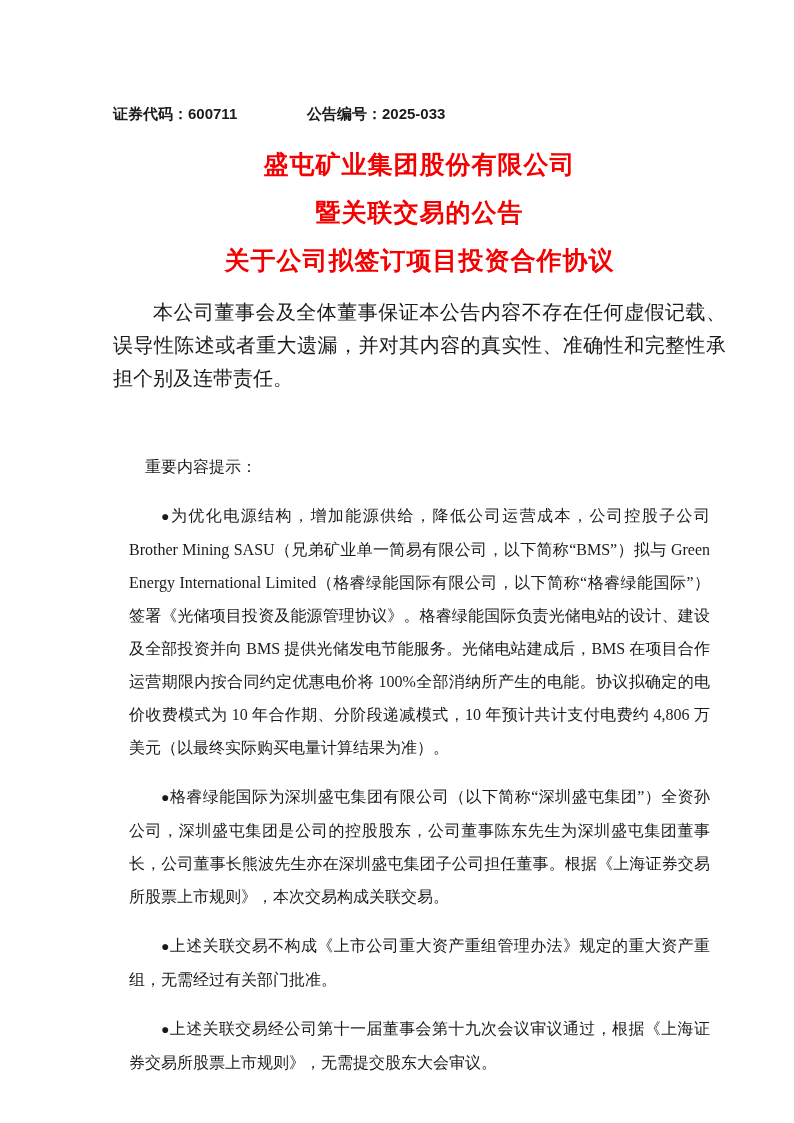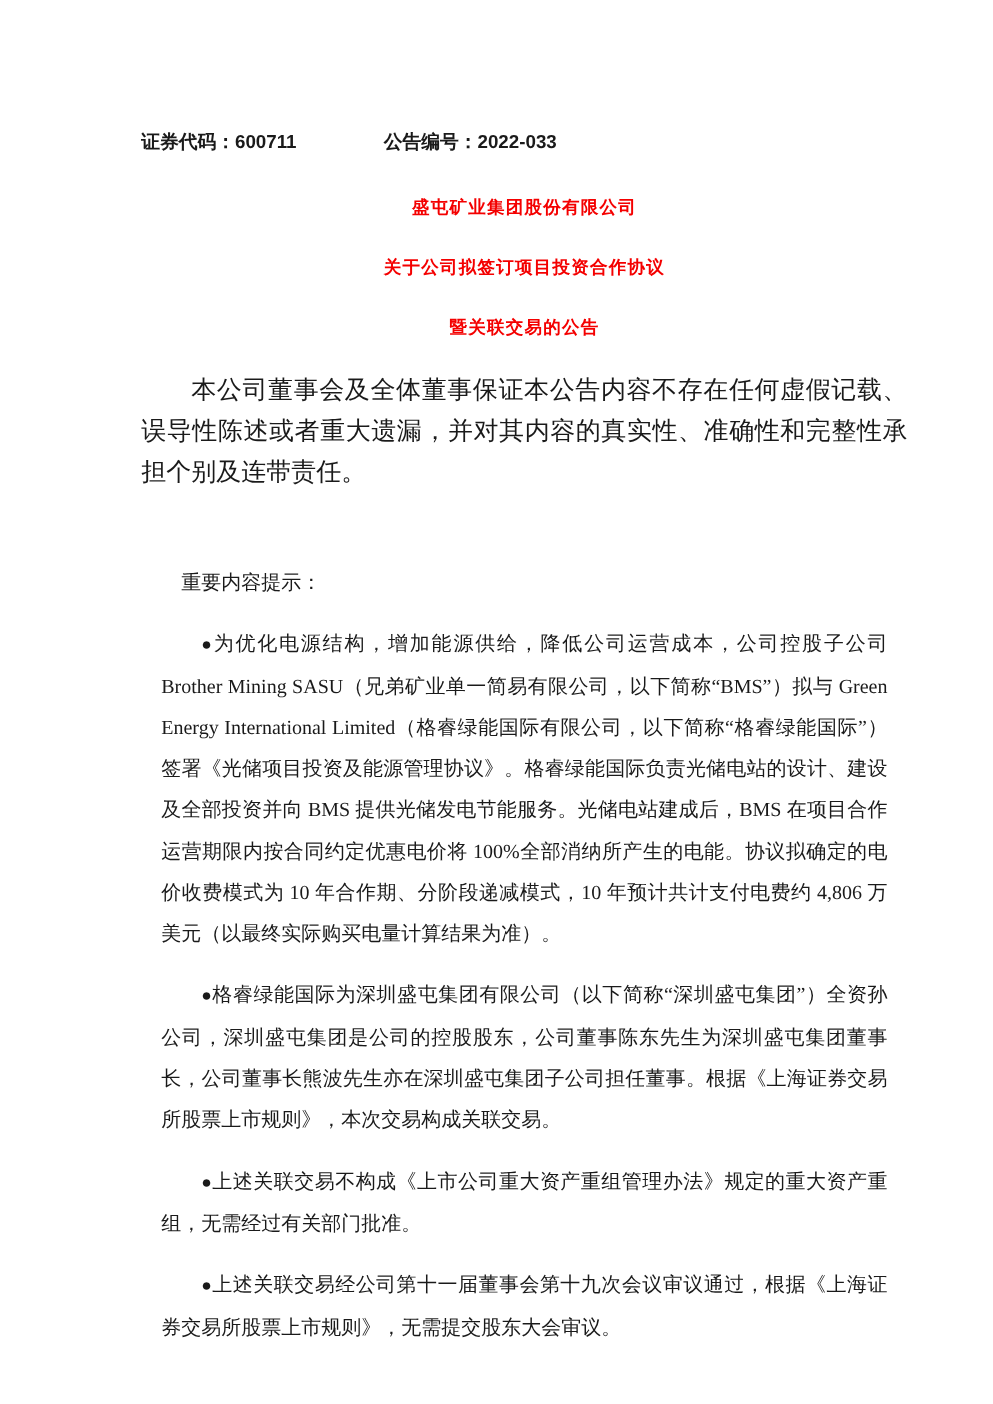--- a/index.html
+++ b/index.html
@@ -32,23 +32,23 @@
   }
   .header-row .h-code { width: 194px; }
   .header-row .h-name { width: 201px; }
   .header-row .h-no   { flex: 1; }
   
   .title-block {
     margin-top: 26px;
     text-align: center;
   }
   .title-line {
-    font-family: Liberation Sans, sans-serif;
+    font-family: Liberation Serif, serif;
     font-weight: bold;
-    font-size: 14px;
+    font-size: 25px;
     line-height: 30px;
     margin: 0 0 18px 0;
     letter-spacing: 1px;
   }
   
   .disclaimer {
     margin: 20px 0 0 0;
     font-size: 20px;
     line-height: 33px;
     text-align: justify;
@@ -76,27 +76,27 @@
     font-family: "Liberation Serif", "DejaVu Serif", serif;
   }
 </style>
 </head>
 <body>
 
 <div class="page">
 
   <div class="header-row">
     <span class="h-code">证券代码：600711</span>
-    <span class="h-no">公告编号：2022-033</span>
+    <span class="h-no">公告编号：2025-033</span>
   </div>
 
   <div class="title-block">
     <h1 class="title-line" style="color: rgb(244, 0, 0);">盛屯矿业集团股份有限公司</h1>
+    <h1 class="title-line" style="color: rgb(244, 0, 0);">暨关联交易的公告</h1>
     <h1 class="title-line" style="color: rgb(244, 0, 0);">关于公司拟签订项目投资合作协议</h1>
-    <h1 class="title-line" style="color: rgb(244, 0, 0);">暨关联交易的公告</h1>
   </div>
 
   <p class="disclaimer">本公司董事会及全体董事保证本公告内容不存在任何虚假记载、误导性陈述或者重大遗漏，并对其内容的真实性、准确性和完整性承担个别及连带责任。</p>
 
   <p class="section-heading">重要内容提示：</p>
 
   <div>
     <p class="bullet-para"><span class="bullet-glyph">●</span><span>为优化电源结构，增加能源供给，降低公司运营成本，公司控股子公司 Brother Mining SASU（兄弟矿业单一简易有限公司，以下简称“BMS”）拟与 Green Energy International Limited（格睿绿能国际有限公司，以下简称“格睿绿能国际”）签署《光储项目投资及能源管理协议》。格睿绿能国际负责光储电站的设计、建设及全部投资并向 BMS 提供光储发电节能服务。光储电站建成后，BMS 在项目合作运营期限内按合同约定优惠电价将 100%全部消纳所产生的电能。协议拟确定的电价收费模式为 10 年合作期、分阶段递减模式，10 年预计共计支付电费约 4,806 万美元（以最终实际购买电量计算结果为准）。</span></p>
     <p class="bullet-para"><span class="bullet-glyph">●</span><span>格睿绿能国际为深圳盛屯集团有限公司（以下简称“深圳盛屯集团”）全资孙公司，深圳盛屯集团是公司的控股股东，公司董事陈东先生为深圳盛屯集团董事长，公司董事长熊波先生亦在深圳盛屯集团子公司担任董事。根据《上海证券交易所股票上市规则》，本次交易构成关联交易。</span></p>
     <p class="bullet-para"><span class="bullet-glyph">●</span><span>上述关联交易不构成《上市公司重大资产重组管理办法》规定的重大资产重组，无需经过有关部门批准。</span></p>

